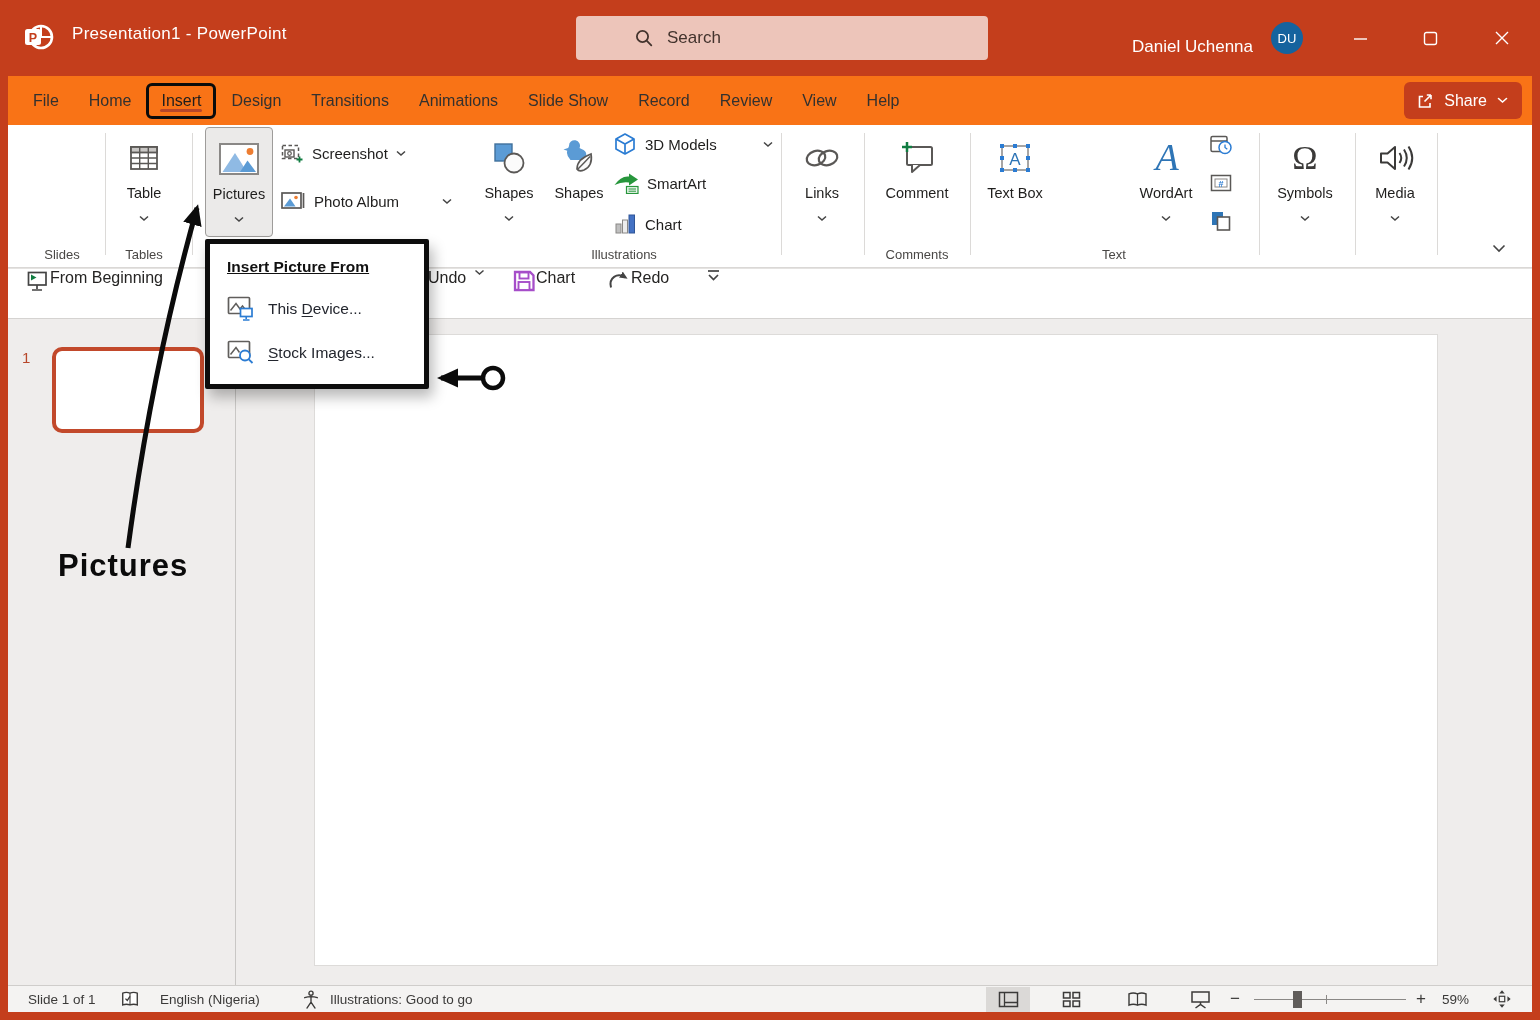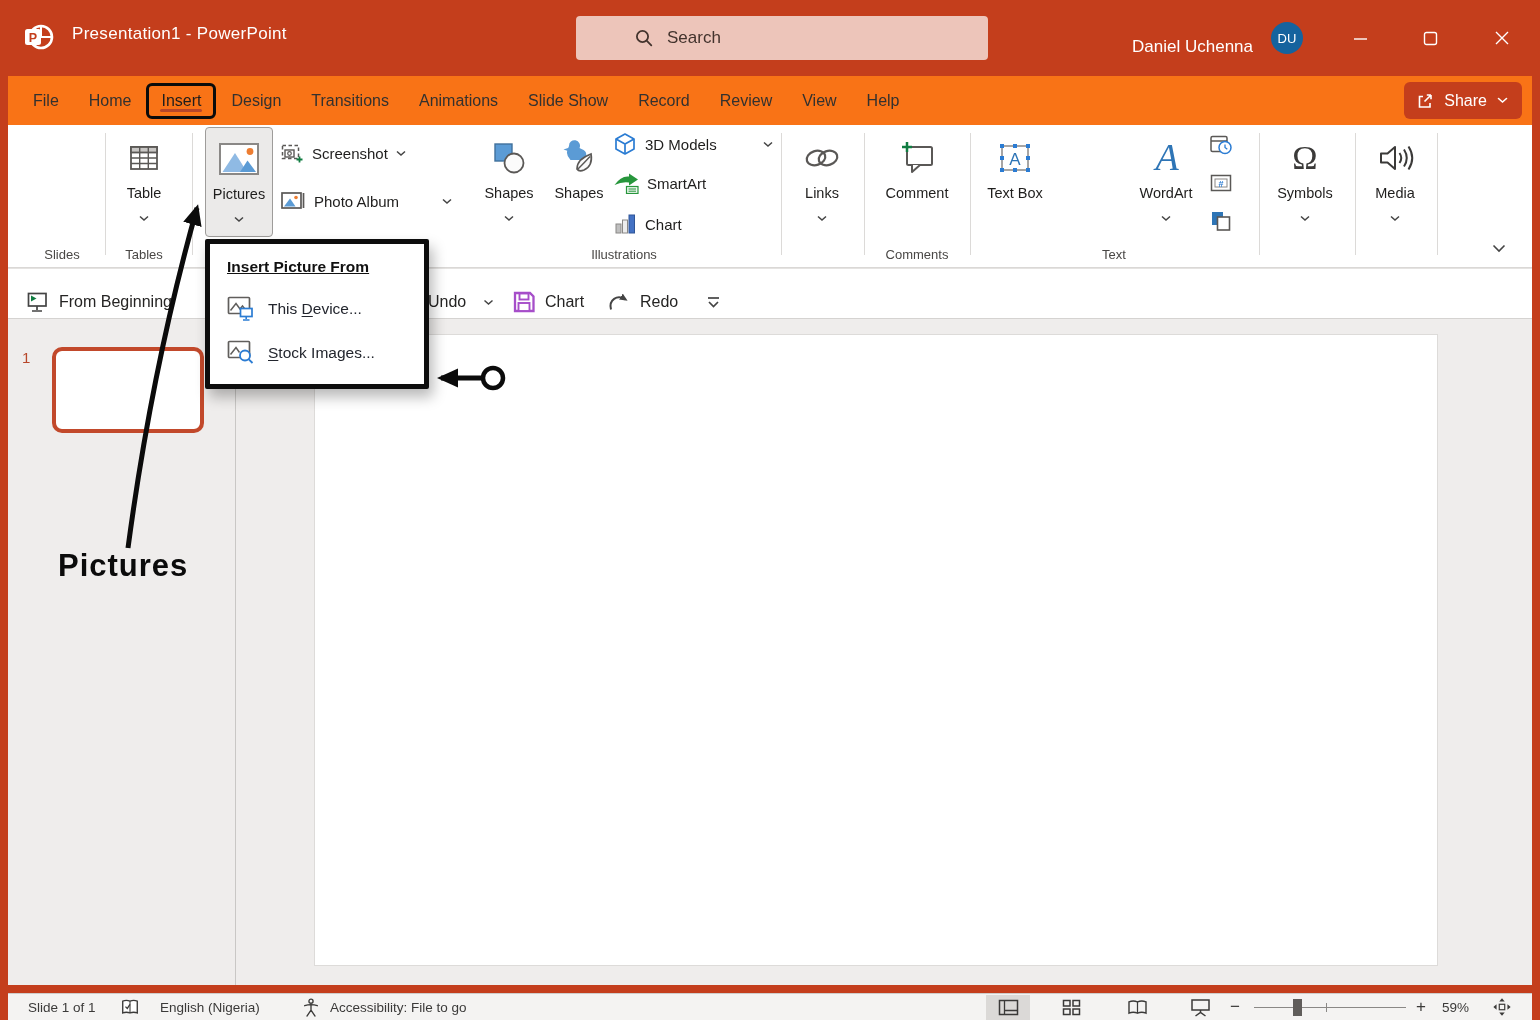--- a/index.html
+++ b/index.html
@@ -44,37 +44,37 @@
   .bigbtn.hl { background:#EBEAE9; border:1px solid #9E9C9A; }
   .rowbtn { position:absolute; height:36px; display:flex; align-items:center; gap:8px;
             font-size:15px; color:#1f1e1d; }
   .rowbtn .rlbl { white-space:nowrap; }
   .tinybtn { position:absolute; left:1197px; width:32px; height:32px; display:flex; align-items:center; justify-content:center; }
   .collapse { position:absolute; right:26px; bottom:10px; }
 
   
   .qat { position:absolute; left:8px; top:268px; width:1524px; height:51px; background:#fff;
          border-top:1px solid #E5E3E1; border-bottom:1px solid #D5D3D1; }
-  .qitem { position:absolute; top:0; height:66px; display:flex; align-items:center; gap:9px;
+  .qitem { position:absolute; top:0; height:66px; display:flex; 
            font-size:16px; color:#252423; }
 
   
   .workspace { position:absolute; left:8px; top:319px; width:1524px; height:666px; background:#EFEDEC; }
   .panel { position:absolute; left:0; top:0; width:228px; height:666px; background:#EFEDEC;
            border-right:1px solid #C9C7C5; }
   .slidenum { position:absolute; left:14px; top:30px; font-size:15px; color:#B7472A; }
   .thumb { position:absolute; left:44px; top:28px; width:152px; height:86px; background:#fff;
            border:4px solid #C2492B; border-radius:10px; }
   .canvas { position:absolute; left:229px; top:0; width:1295px; height:666px; background:#EFEDEC; }
   .slide { position:absolute; left:78px; top:16px; width:1122px; height:630px; background:#fff;
            box-shadow:0 0 0 1px #DDDBD9; }
 
   
   .statusbar { position:absolute; left:8px; top:985px; width:1524px; height:27px; background:#F4F3F2;
-               border-top:1px solid #CFCDCB; font-size:13.5px; color:#3B3A39;margin-top:8px; }
+               border-top:1px solid #CFCDCB; font-size:13.5px; color:#3B3A39; }
   .sitem { position:absolute; top:0; height:26px; display:flex; align-items:center; gap:8px; }
   .viewbtn { position:absolute; top:1px; width:44px; height:25px; display:flex; align-items:center; justify-content:center; }
   .viewbtn.active { background:#DBD9D7; }
   .ztrack { position:absolute; left:1246px; top:13px; width:152px; height:1px; background:#8A8886; }
   .zthumb { position:absolute; left:1285px; top:5px; width:9px; height:17px; background:#605D5B; }
   .ztick { position:absolute; left:1318px; top:9px; width:1px; height:9px; background:#8A8886; }
   .ztick::after { content:""; position:absolute; left:-3px; top:4px; width:7px; height:1px; background:#8A8886; }
 
   
   .dropdown { position:absolute; left:205px; top:239px; width:224px; background:#fff;
@@ -452,21 +452,21 @@
         <path d="M6 9 l2 2 3 -4.5" fill="none" stroke="#3B3A39" stroke-width="1.4"></path>
       </svg>
     </span>
     <span class="sitem" style="left:152px">English (Nigeria)</span>
     <span class="sitem" style="left:294px">
       <svg width="18" height="21" viewBox="0 0 20 22">
         <circle cx="10" cy="4" r="2.3" fill="none" stroke="#3B3A39" stroke-width="1.5"></circle>
         <path d="M3 9 q7 -2.5 14 0 M10 8.5 v5.5 M10 14 l-4.5 6.5 M10 14 l4.5 6.5" fill="none" stroke="#3B3A39" stroke-width="1.5" stroke-linecap="round"></path>
       </svg>
     </span>
-    <span class="sitem" style="left:322px">Accessibility: File to go</span>
+    <span class="sitem" style="left:322px">Illustrations: Good to go</span>
 
     <div class="viewbtn active" style="left:978px">
       <svg width="21" height="17" viewBox="0 0 21 17">
         <rect x="1.5" y="1.5" width="18" height="14" fill="none" stroke="#3B3A39" stroke-width="1.5"></rect>
         <path d="M6.5 1.5 V15.5 M6.5 11.5 H19.5" fill="none" stroke="#3B3A39" stroke-width="1.3"></path>
       </svg>
     </div>
     <div class="viewbtn" style="left:1041px">
       <svg width="19" height="17" viewBox="0 0 19 17">
         <g fill="none" stroke="#3B3A39" stroke-width="1.5">

